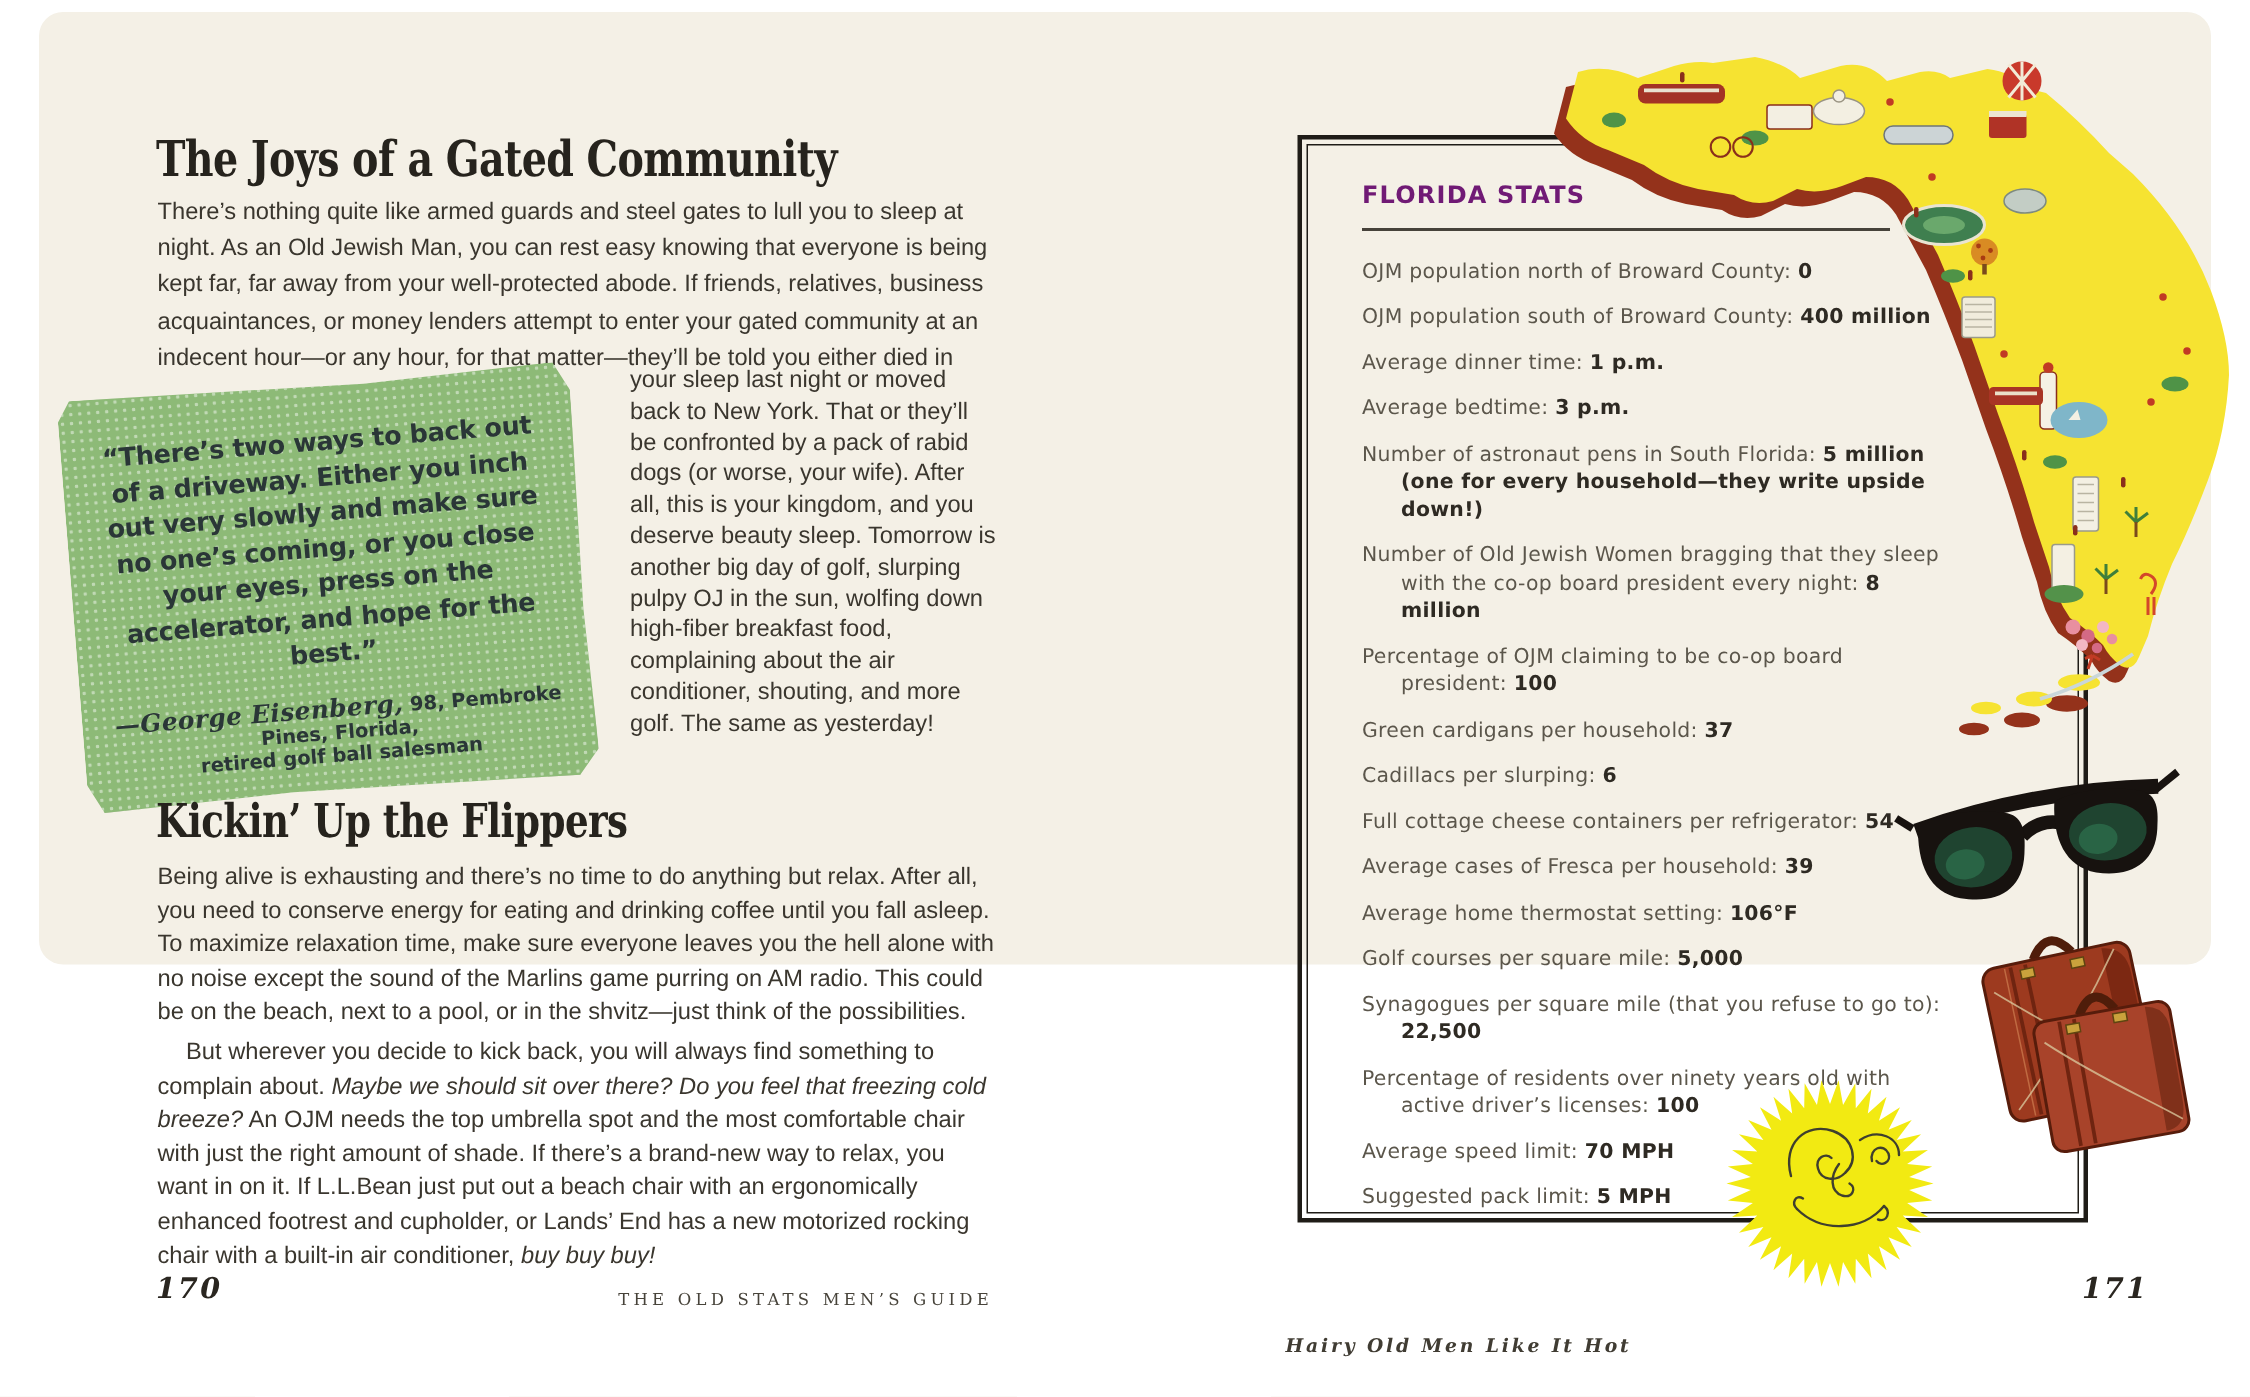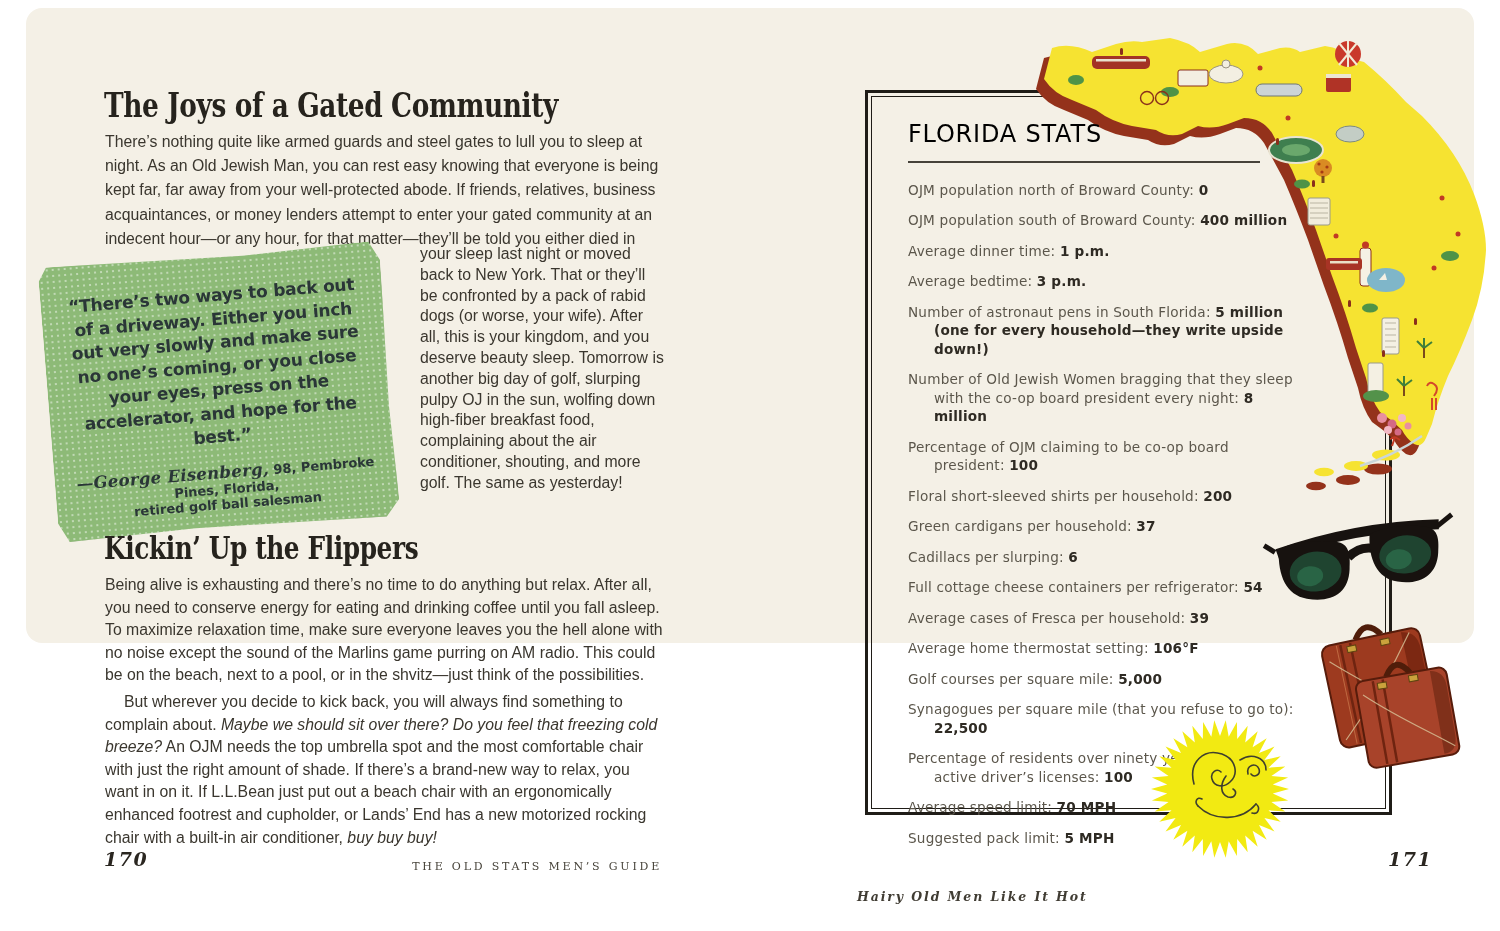--- a/index.html
+++ b/index.html
@@ -43,22 +43,22 @@
     padding:30px 20px 18px;}
   .quote-text{font-family:"DejaVu Sans",sans-serif;font-weight:700;font-size:17px;line-height:23.5px;
     text-align:center;color:var(--quote-text);letter-spacing:-.2px;}
   .quote-attr,.quote-attr2{text-align:center;font-family:"DejaVu Sans",sans-serif;font-weight:700;
     font-size:13px;color:var(--quote-text);}
   .quote-attr{margin-top:14px;}
   .quote-attr .script{font-family:"DejaVu Serif",serif;font-style:italic;font-weight:700;font-size:16.5px;letter-spacing:.3px;}
 
   .stats-frame{border:3px solid var(--frame-border);}
   .stats-frame-inner{position:absolute;inset:3px;border:1.5px solid var(--frame-border);}
-  .stats-title{font-family:"DejaVu Sans",sans-serif;font-weight:400;font-size:24px;
-    letter-spacing:.8px;color:#000000;}
+  .stats-title{font-family:"DejaVu Sans",sans-serif;font-weight:700;font-size:16px;
+    letter-spacing:.8px;color:#701a75;}
   .stats-rule{height:1.5px;background:#46423a;width:352px;margin:13px 0 18px;}
   .stat{font-family:"DejaVu Sans",sans-serif;font-size:13.6px;line-height:18.5px;letter-spacing:.2px;
     color:var(--stats-label);padding-left:26px;text-indent:-26px;margin-bottom:12px;}
   .stat strong{color:var(--stats-value);font-weight:700;}
 
   .pagenum{font-family:"DejaVu Serif",serif;font-weight:700;font-size:19px;color:#2a2620;letter-spacing:1.5px;font-style:italic;}
   .footer-book{font-family:"DejaVu Serif",serif;font-size:11px;letter-spacing:2.8px;color:#47433a;
     width:262px;text-align:right;}
   .footer-chapter{font-family:"DejaVu Serif",serif;font-style:italic;font-weight:700;
     font-size:12.5px;letter-spacing:1.9px;color:#403c33;margin-top:28px;}
@@ -196,21 +196,20 @@
       <div class="stats-title">FLORIDA STATS</div>
       <div class="stats-rule"></div>
       <div class="stats-list">
             <div class="stat"><span>OJM population north of Broward County: </span><strong>0</strong></div>
             <div class="stat"><span>OJM population south of Broward County: </span><strong>400 million</strong></div>
             <div class="stat"><span>Average dinner time: </span><strong>1 p.m.</strong></div>
             <div class="stat"><span>Average bedtime: </span><strong>3 p.m.</strong></div>
             <div class="stat"><span>Number of astronaut pens in South Florida: </span><strong>5 million</strong><br><strong>(one for every household—they write upside down!)</strong></div>
             <div class="stat"><span>Number of Old Jewish Women bragging that they sleep with the co-op board president every night: </span><strong>8 million</strong></div>
             <div class="stat"><span>Percentage of OJM claiming to be co-op board president: </span><strong>100</strong></div>
-            <div class="stat"><span>Floral short-sleeved shirts per household: </span><strong>200</strong></div>
             <div class="stat"><span>Green cardigans per household: </span><strong>37</strong></div>
             <div class="stat"><span>Cadillacs per slurping: </span><strong>6</strong></div>
             <div class="stat"><span>Full cottage cheese containers per refrigerator: </span><strong>54</strong></div>
             <div class="stat"><span>Average cases of Fresca per household: </span><strong>39</strong></div>
             <div class="stat"><span>Average home thermostat setting: </span><strong>106°F</strong></div>
             <div class="stat"><span>Golf courses per square mile: </span><strong>5,000</strong></div>
             <div class="stat"><span>Synagogues per square mile (that you refuse to go to): </span><strong>22,500</strong></div>
             <div class="stat"><span>Percentage of residents over ninety years old with active driver’s licenses: </span><strong>100</strong></div>
             <div class="stat"><span>Average speed limit: </span><strong>70 MPH</strong></div>
             <div class="stat"><span>Suggested pack limit: </span><strong>5 MPH</strong></div>

